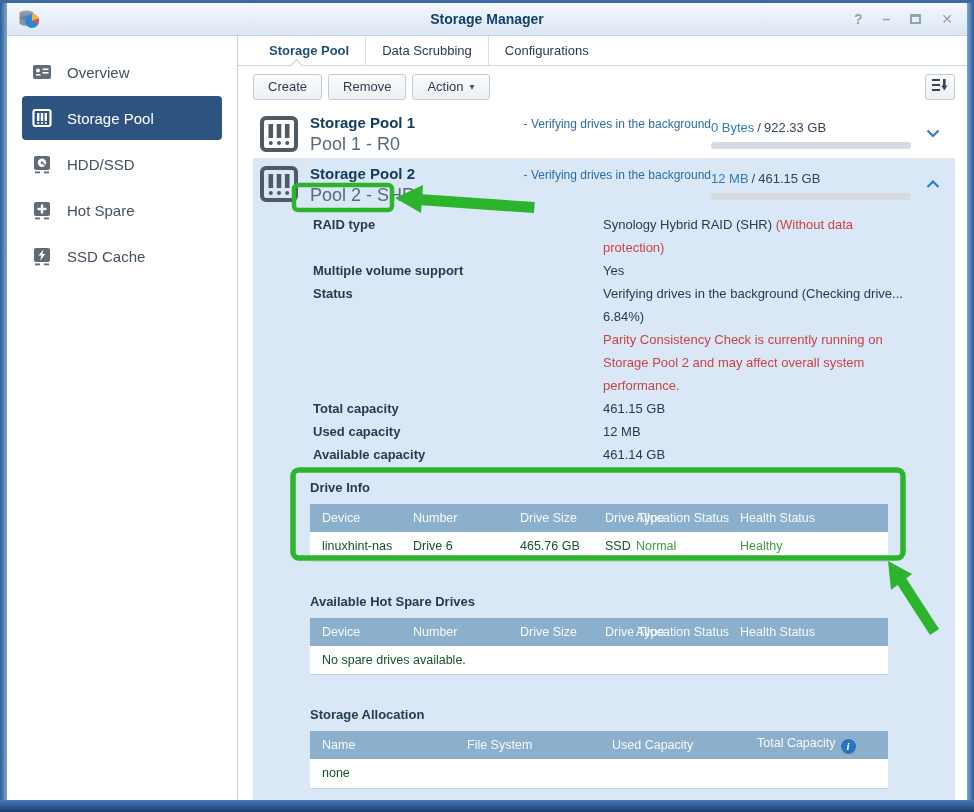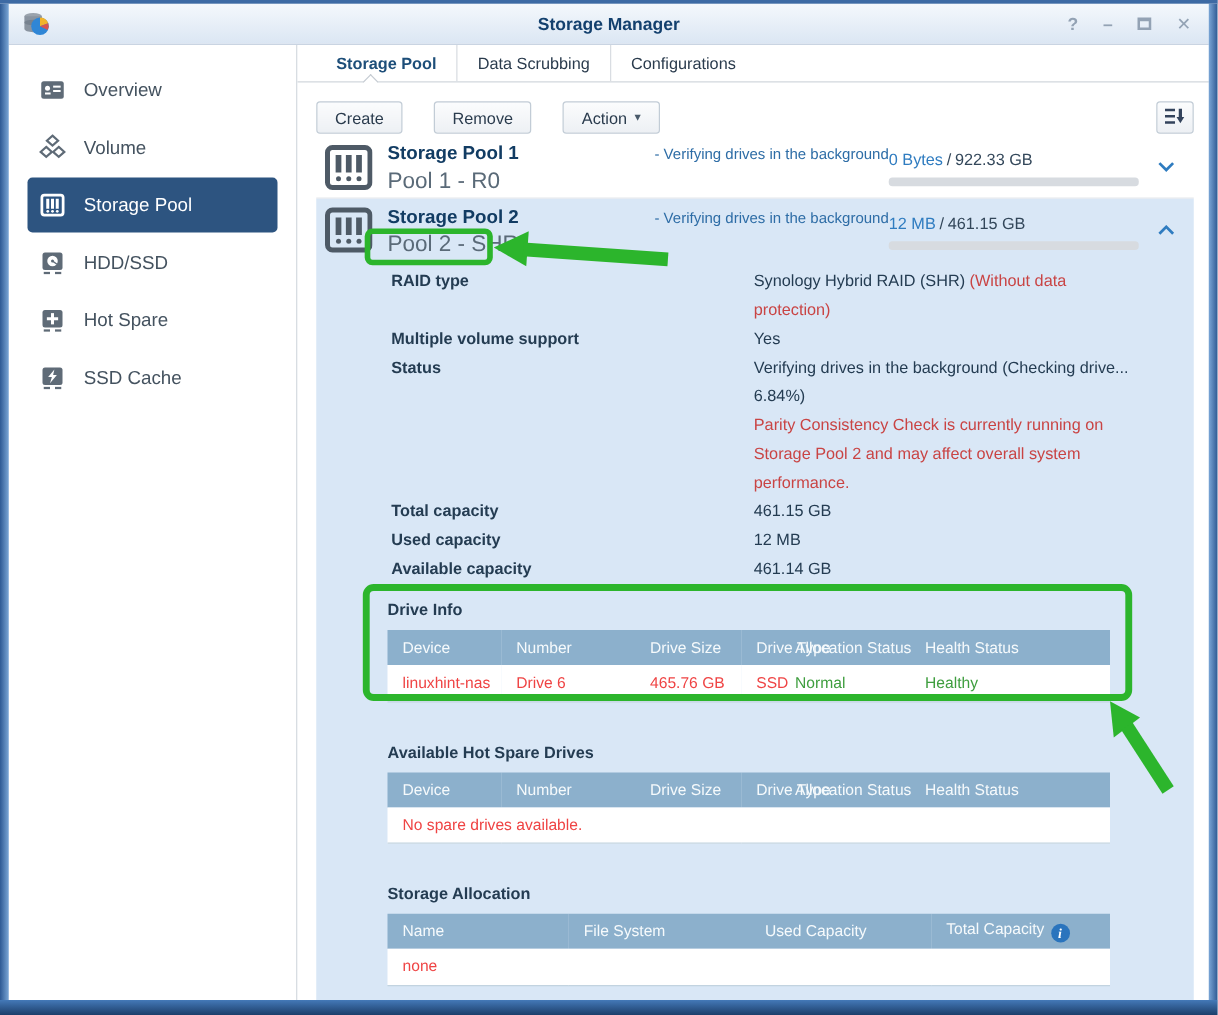--- a/index.html
+++ b/index.html
@@ -39,21 +39,21 @@
             padding-left:15px; position:relative; }
   .tab { display:flex; align-items:center; padding:0 16px; font-size:13px; color:#2a3b4d;
          cursor:pointer; position:relative; }
   .tab + .tab { border-left:1px solid #d9dde2; }
   .tab.active { color:#1d4e79; font-weight:bold; }
   .tab.active:last-of-type, .tab:nth-child(2) { border-left:1px solid #d9dde2; }
   .notch { position:absolute; left:54px; bottom:-5px; width:9px; height:9px; background:#fff;
            border-left:1px solid #c4cad1; border-top:1px solid #c4cad1; transform:rotate(45deg); }
 
   
-  .toolbar { height:41px; display:flex; align-items:flex-end; padding:0 12px 0 15px; gap:25px; }
+  .toolbar { height:41px; display:flex; align-items:center; padding:0 12px 0 15px; gap:6px; }
   .btn { height:26px; padding:0 14px; font-size:13px; color:#2a3b4d; background:linear-gradient(#fbfcfd,#edf0f4);
          border:1px solid #c2ccd6; border-radius:3px; display:inline-flex; align-items:center; gap:6px; cursor:pointer; }
   .btn .caret { font-size:10px; color:#4a5a6a; }
   .sortbtn { margin-left:auto; width:30px; height:26px; display:flex; align-items:center; justify-content:center; }
 
   
   .pool-list { margin:2px 12px 0 15px; }
   .pool-row { display:flex; align-items:center; min-height:50px; cursor:pointer; }
   .pool-row.first { border-bottom:1px solid #e3e7eb; }
   .pool2-block { background:#d9e7f6; }
@@ -76,21 +76,21 @@
   .field .flabel { width:290px; flex:none; font-weight:bold; }
   .field .fvalue { width:315px; }
   .warn { color:#c94444; }
   .section { margin:0 0 0 57px; }
   .sec-title { font-size:13px; font-weight:bold; color:#243c52; margin:14px 0 9px; }
   .sec-title.gap { margin-top:32px; }
   table.stbl { border-collapse:collapse; table-layout:fixed; width:578px; font-size:12.5px; }
   .stbl th { background:#8cb0cc; color:#f6fafc; font-weight:normal; text-align:left; height:28px;
              padding:0 0 0 12px; white-space:nowrap; overflow:visible; cursor:pointer; }
   .stbl th.np { padding-left:0; }
-  .stbl td { background:#fff; height:29px; padding:0 0 0 12px; color:#ef4444; white-space:nowrap;
+  .stbl td { background:#fff; height:29px; padding:0 0 0 12px; color:#14532d; white-space:nowrap;
              border-bottom:1px solid #c2d3e0; }
   .stbl td.np { padding-left:0; }
   .stbl tr.body td { border-left:0; }
   .stbl .ok { color:#3f9e3f; }
   .stbl td.empty { padding-left:12px; }
   .info-i { display:inline-flex; align-items:center; justify-content:center; width:15px; height:15px;
             border-radius:50%; background:#2a74bd; color:#fff; font-family:"Liberation Serif",serif;
             font-style:italic; font-weight:bold; font-size:11px; margin-left:5px; vertical-align:-3px; cursor:pointer; }
 
   
@@ -129,30 +129,20 @@
         <span class="side-icon">
           <svg viewBox="0 0 22 22" width="22" height="22">
               <rect x="2" y="4" width="18" height="14" rx="2" fill="currentColor"></rect>
               <circle cx="7" cy="9.5" r="2" fill="#fff"></circle>
               <rect x="5" y="13" width="4.5" height="1.6" fill="#fff"></rect>
               <rect x="11.5" y="7.5" width="6" height="1.6" fill="#fff"></rect>
               <rect x="11.5" y="11" width="6" height="1.6" fill="#fff"></rect>
             </svg>
         </span>
         <span class="side-label">Overview</span>
-      </div>
-      <div class="side-item">
-        <span class="side-icon">
-          <svg viewBox="0 0 22 22" width="22" height="22" fill="none" stroke="currentColor" stroke-width="1.7">
-            <polygon points="11,1.5 15.5,5.5 11,9.5 6.5,5.5"></polygon>
-              <polygon points="6,10.5 10.5,14.5 6,18.5 1.5,14.5"></polygon>
-              <polygon points="16,10.5 20.5,14.5 16,18.5 11.5,14.5"></polygon>
-          </svg>
-        </span>
-        <span class="side-label">Volume</span>
       </div>
       <div class="side-item active">
         <span class="side-icon">
           <svg viewBox="0 0 22 22" width="22" height="22">
               <rect x="2.5" y="3" width="17" height="16" rx="2" fill="none" stroke="currentColor" stroke-width="2.2"></rect>
               <rect x="6" y="6" width="2.4" height="8" fill="currentColor"></rect>
               <rect x="9.8" y="6" width="2.4" height="8" fill="currentColor"></rect>
               <rect x="13.6" y="6" width="2.4" height="8" fill="currentColor"></rect>
               <circle cx="7.2" cy="16" r="1.1" fill="currentColor"></circle>
               <circle cx="11" cy="16" r="1.1" fill="currentColor"></circle>

